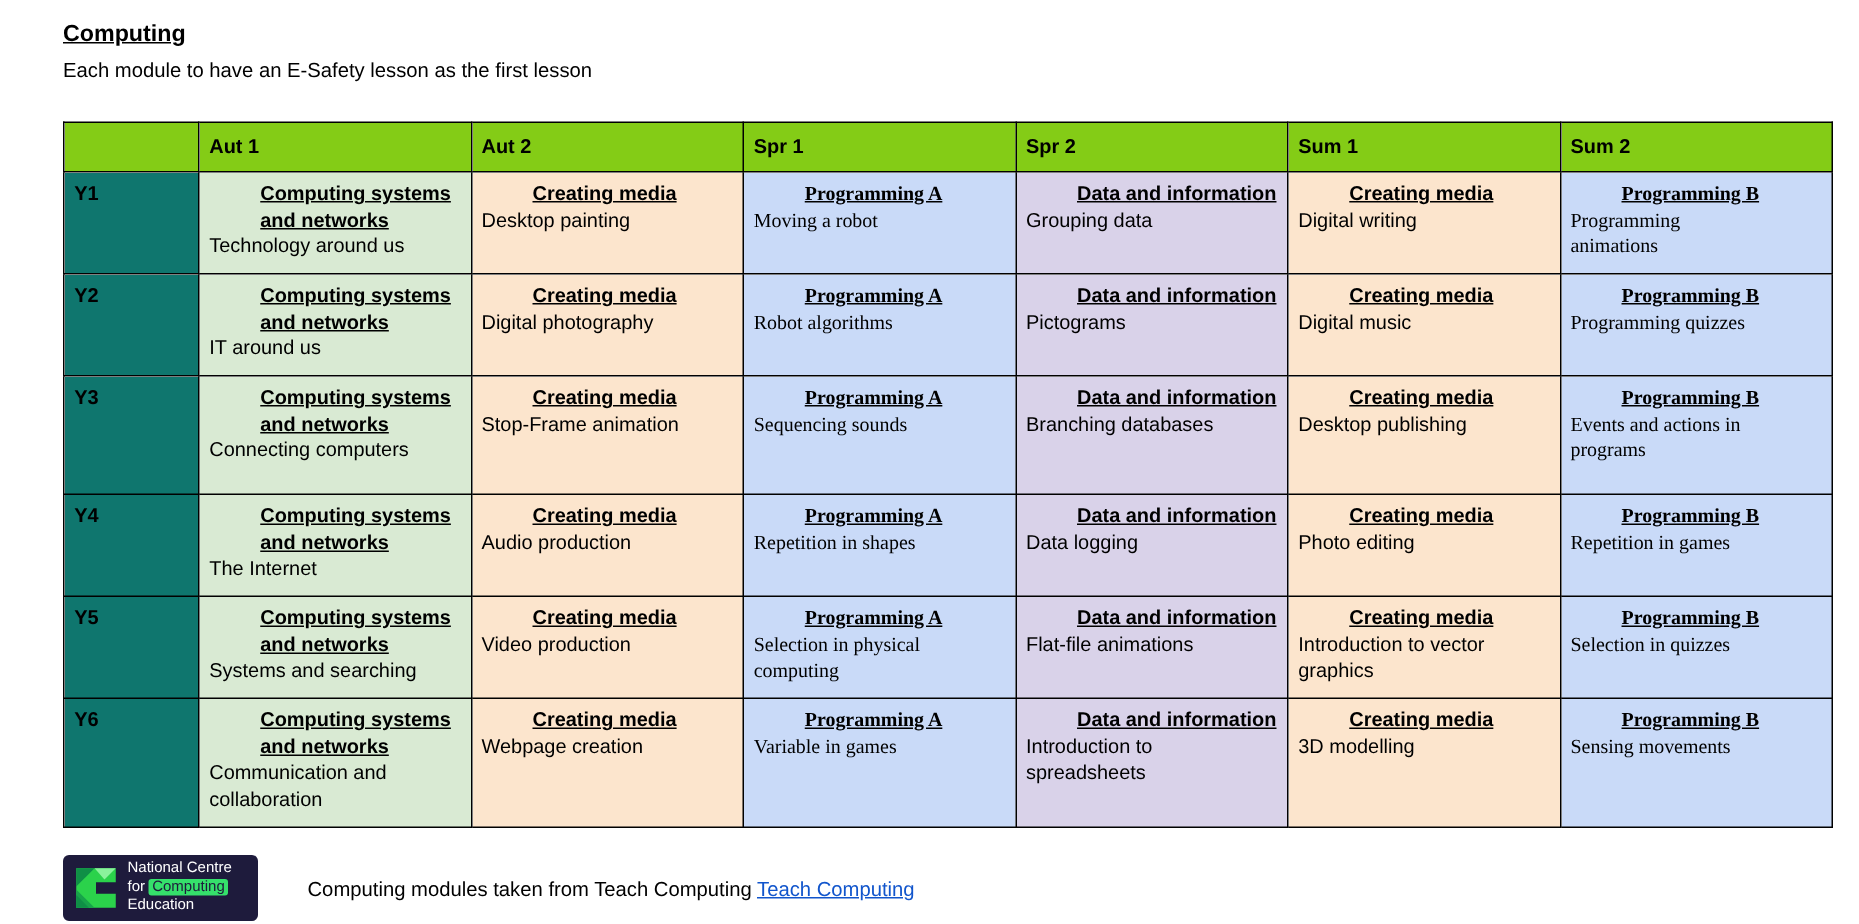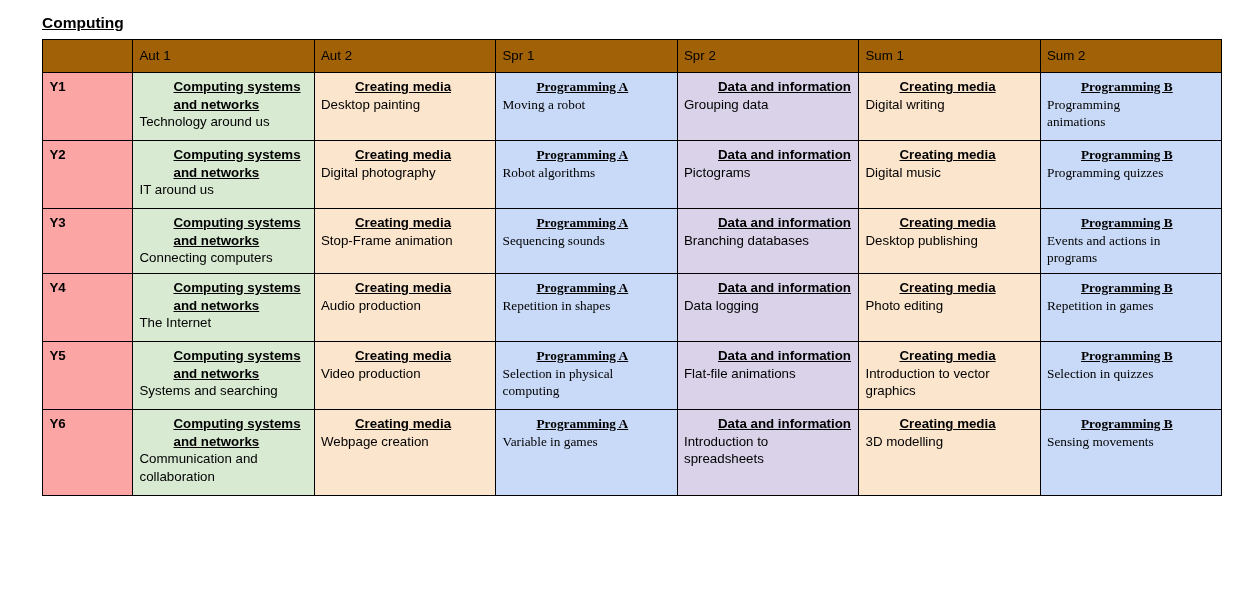--- a/index.html
+++ b/index.html
@@ -24,25 +24,25 @@
   }
   .curriculum th, .curriculum td {
     border: 1.5px solid #000000;
     padding: 3px 6.5px;
     font-size: 13.3px; line-height: 1.32;
     text-align: left;
     box-sizing: border-box;
     overflow: hidden;
   }
   .curriculum thead tr { height: 33px; }
-  .curriculum thead th { vertical-align: middle; font-weight: normal; background: #a16207; }
+  .curriculum thead th { vertical-align: middle; font-weight: bold; background: #84cc16; }
   .curriculum tbody tr { height: 68px; }
-  .curriculum tbody tr:nth-child(3) { height: 65px; }
+  .curriculum tbody tr:nth-child(3) { height: 79px; }
   .curriculum tbody tr:nth-child(6) { height: 86px; }
-  .curriculum tbody th { vertical-align: top; font-weight: bold; background: #fca5a5; padding-top: 5px; }
+  .curriculum tbody th { vertical-align: top; font-weight: bold; background: #0f766e; padding-top: 5px; }
   .curriculum tbody td { vertical-align: top; padding-top: 5px; }
   .category { font-weight: bold; text-decoration: underline; white-space: pre-line; margin-left: 34px; }
   .topic { white-space: pre-line; }
 
   .cell-green  { background: var(--cell-green); }
   .cell-orange { background: var(--cell-orange); }
   .cell-blue   { background: var(--cell-blue); font-family: Liberation Serif, serif; }
   .cell-purple { background: var(--cell-purple); }
 
   .footer {
@@ -70,20 +70,21 @@
   .footer-link {
     color: var(--link-blue); text-decoration: underline; cursor: pointer;
   }
 </style>
 </head>
 <body>
 
 <div class="page">
 
   <h1 class="doc-title">Computing</h1>
+  <p class="doc-subtitle">Each module to have an E-Safety lesson as the first lesson</p>
 
   <table class="curriculum">
     <colgroup>
       <col style="width:90px">
       <col style="width:181.5px">
         <col style="width:181.5px">
         <col style="width:181.5px">
       <col style="width:181.5px">
         <col style="width:181.5px">
         <col style="width:181.5px">
@@ -271,15 +272,30 @@
           </td>
           <td class="cell-blue">
             <div class="category">Programming B</div>
             <div class="topic">Sensing movements</div>
           </td>
         </tr>
       </tbody>
   </table>
 
   <div class="footer">
+    <div class="ncce-logo">
+      <svg class="ncce-mark" width="32" height="32" viewBox="0 0 34 34">
+        <path d="M3,3 H31 V13 H17 V21 H31 V31 H3 Z" fill="#2bd24b"></path>
+        <path d="M3,3 L16,3 L3,16 Z" fill="#0f8f46"></path>
+        <path d="M16,3 L31,3 L23,11 Z" fill="#8af29b"></path>
+        <path d="M3,18 L3,31 L16,31 Z" fill="#17a34a"></path>
+        <path d="M3,22 L3,31 L12,31 Z" fill="#0f8f46"></path>
+      </svg>
+      <div class="ncce-text">
+        <div>National Centre</div>
+        <div><span>for </span><span class="ncce-highlight">Computing</span></div>
+        <div>Education</div>
+      </div>
+    </div>
+    <div class="footer-note"><span>Computing modules taken from Teach Computing </span><a class="footer-link">Teach Computing</a></div>
   </div>
 
 </div>
 
 </body></html>

